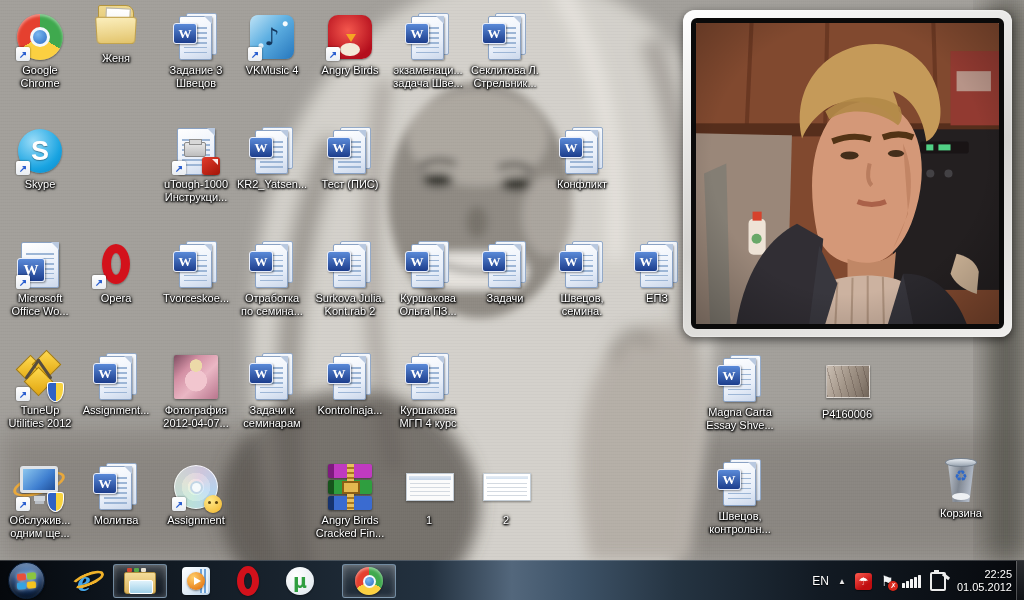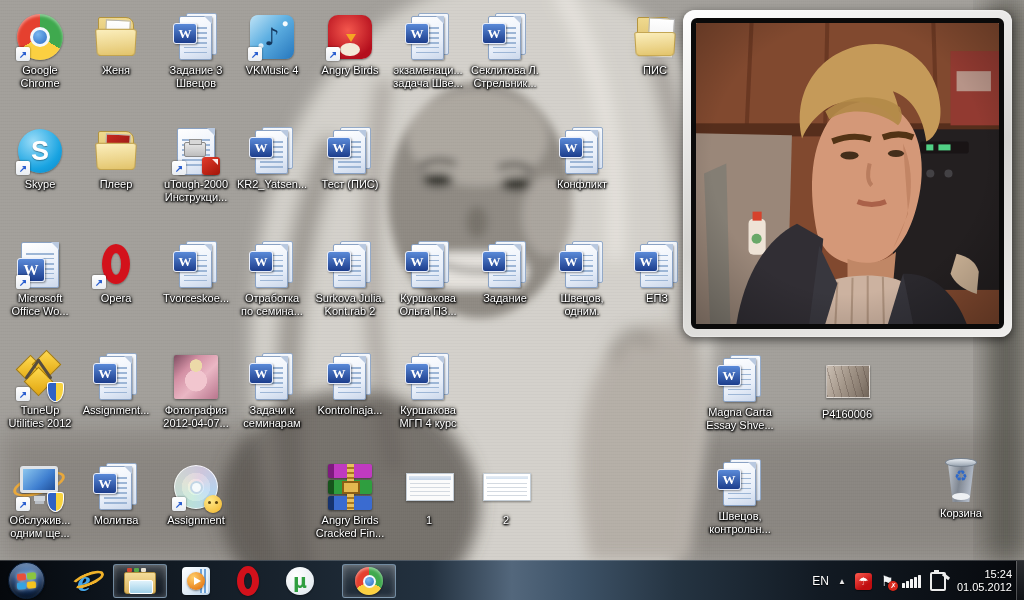--- a/index.html
+++ b/index.html
@@ -266,21 +266,21 @@
       <div class="cell" style="left: 1px; top: 12px;">
         <div class="ic">
           <span class="ckr"></span>
           <span class="sc">↗</span>
         </div>
         <div class="lbl">
           <div>Google</div>
           <div>Chrome</div>
         </div>
       </div>
-      <div class="cell" style="left: 77px; top: 12px; justify-content: center;">
+      <div class="cell" style="left: 77px; top: 0; justify-content: center;">
         <div class="ic">
           <span class="fb"></span>
           <span class="fs"></span>
           <span class="ff"></span>
         </div>
         <div class="lbl">
           <div>Женя</div>
         </div>
       </div>
       <div class="cell" style="left: 157px; top: 12px;">
@@ -328,58 +328,38 @@
         <div class="ic">
           <span class="pgB"></span>
           <span class="pgA"></span>
           <span class="wbdg">W</span>
         </div>
         <div class="lbl">
           <div>Секлитова Л.</div>
           <div>Стрельник...</div>
         </div>
       </div>
-      <div class="cell" style="left: 616px; top: 12px;">
-        <div class="ic">
-          <span class="fb"></span>
-          <span class="fs tall"></span>
-          <span class="ff short"></span>
-        </div>
-        <div class="lbl">
-          <div>ПИС</div>
-        </div>
-      </div>
       <div class="cell" style="left: 1px; top: 126px;">
         <div class="ic">
           <span class="sky">S</span>
           <span class="sc">↗</span>
         </div>
         <div class="lbl">
           <div>Skype</div>
-        </div>
-      </div>
-      <div class="cell" style="left: 77px; top: 126px;">
-        <div class="ic">
-          <span class="fb"></span>
-          <span class="fs red"></span>
-          <span class="ff"></span>
-        </div>
-        <div class="lbl">
-          <div>Плеер</div>
         </div>
       </div>
       <div class="cell" style="left: 157px; top: 126px;">
         <div class="ic">
           <span class="pgA wide"></span>
           <span class="prn"></span>
           <span class="pdfb"></span>
           <span class="sc">↗</span>
         </div>
         <div class="lbl">
-          <div>uTough-2000</div>
+          <div>uTough-1000</div>
           <div>Инструкци...</div>
         </div>
       </div>
       <div class="cell" style="left: 233px; top: 126px;">
         <div class="ic">
           <span class="pgB"></span>
           <span class="pgA"></span>
           <span class="wbdg">W</span>
         </div>
         <div class="lbl">
@@ -469,32 +449,32 @@
           <div>Ольга ПЗ...</div>
         </div>
       </div>
       <div class="cell" style="left: 466px; top: 240px;">
         <div class="ic">
           <span class="pgB"></span>
           <span class="pgA"></span>
           <span class="wbdg">W</span>
         </div>
         <div class="lbl">
-          <div>Задание</div>
+          <div>Задачи</div>
         </div>
       </div>
       <div class="cell" style="left: 543px; top: 240px;">
         <div class="ic">
           <span class="pgB"></span>
           <span class="pgA"></span>
           <span class="wbdg">W</span>
         </div>
         <div class="lbl">
           <div>Швецов,</div>
-          <div>одним.</div>
+          <div>семина.</div>
         </div>
       </div>
       <div class="cell" style="left: 618px; top: 240px;">
         <div class="ic">
           <span class="pgB"></span>
           <span class="pgA"></span>
           <span class="wbdg">W</span>
         </div>
         <div class="lbl">
           <div>ЕПЗ</div>
@@ -784,20 +764,20 @@
       </span>
       <span class="bars">
           <i></i>
           <i></i>
           <i></i>
           <i></i>
           <i></i>
         </span>
       <span class="dev"></span>
       <div class="clock">
-        <div>15:24</div>
+        <div>22:25</div>
         <div>01.05.2012</div>
       </div>
     </div>
     <div id="showdesk"></div>
   </div>
 
 </div>
 
 </body></html>

